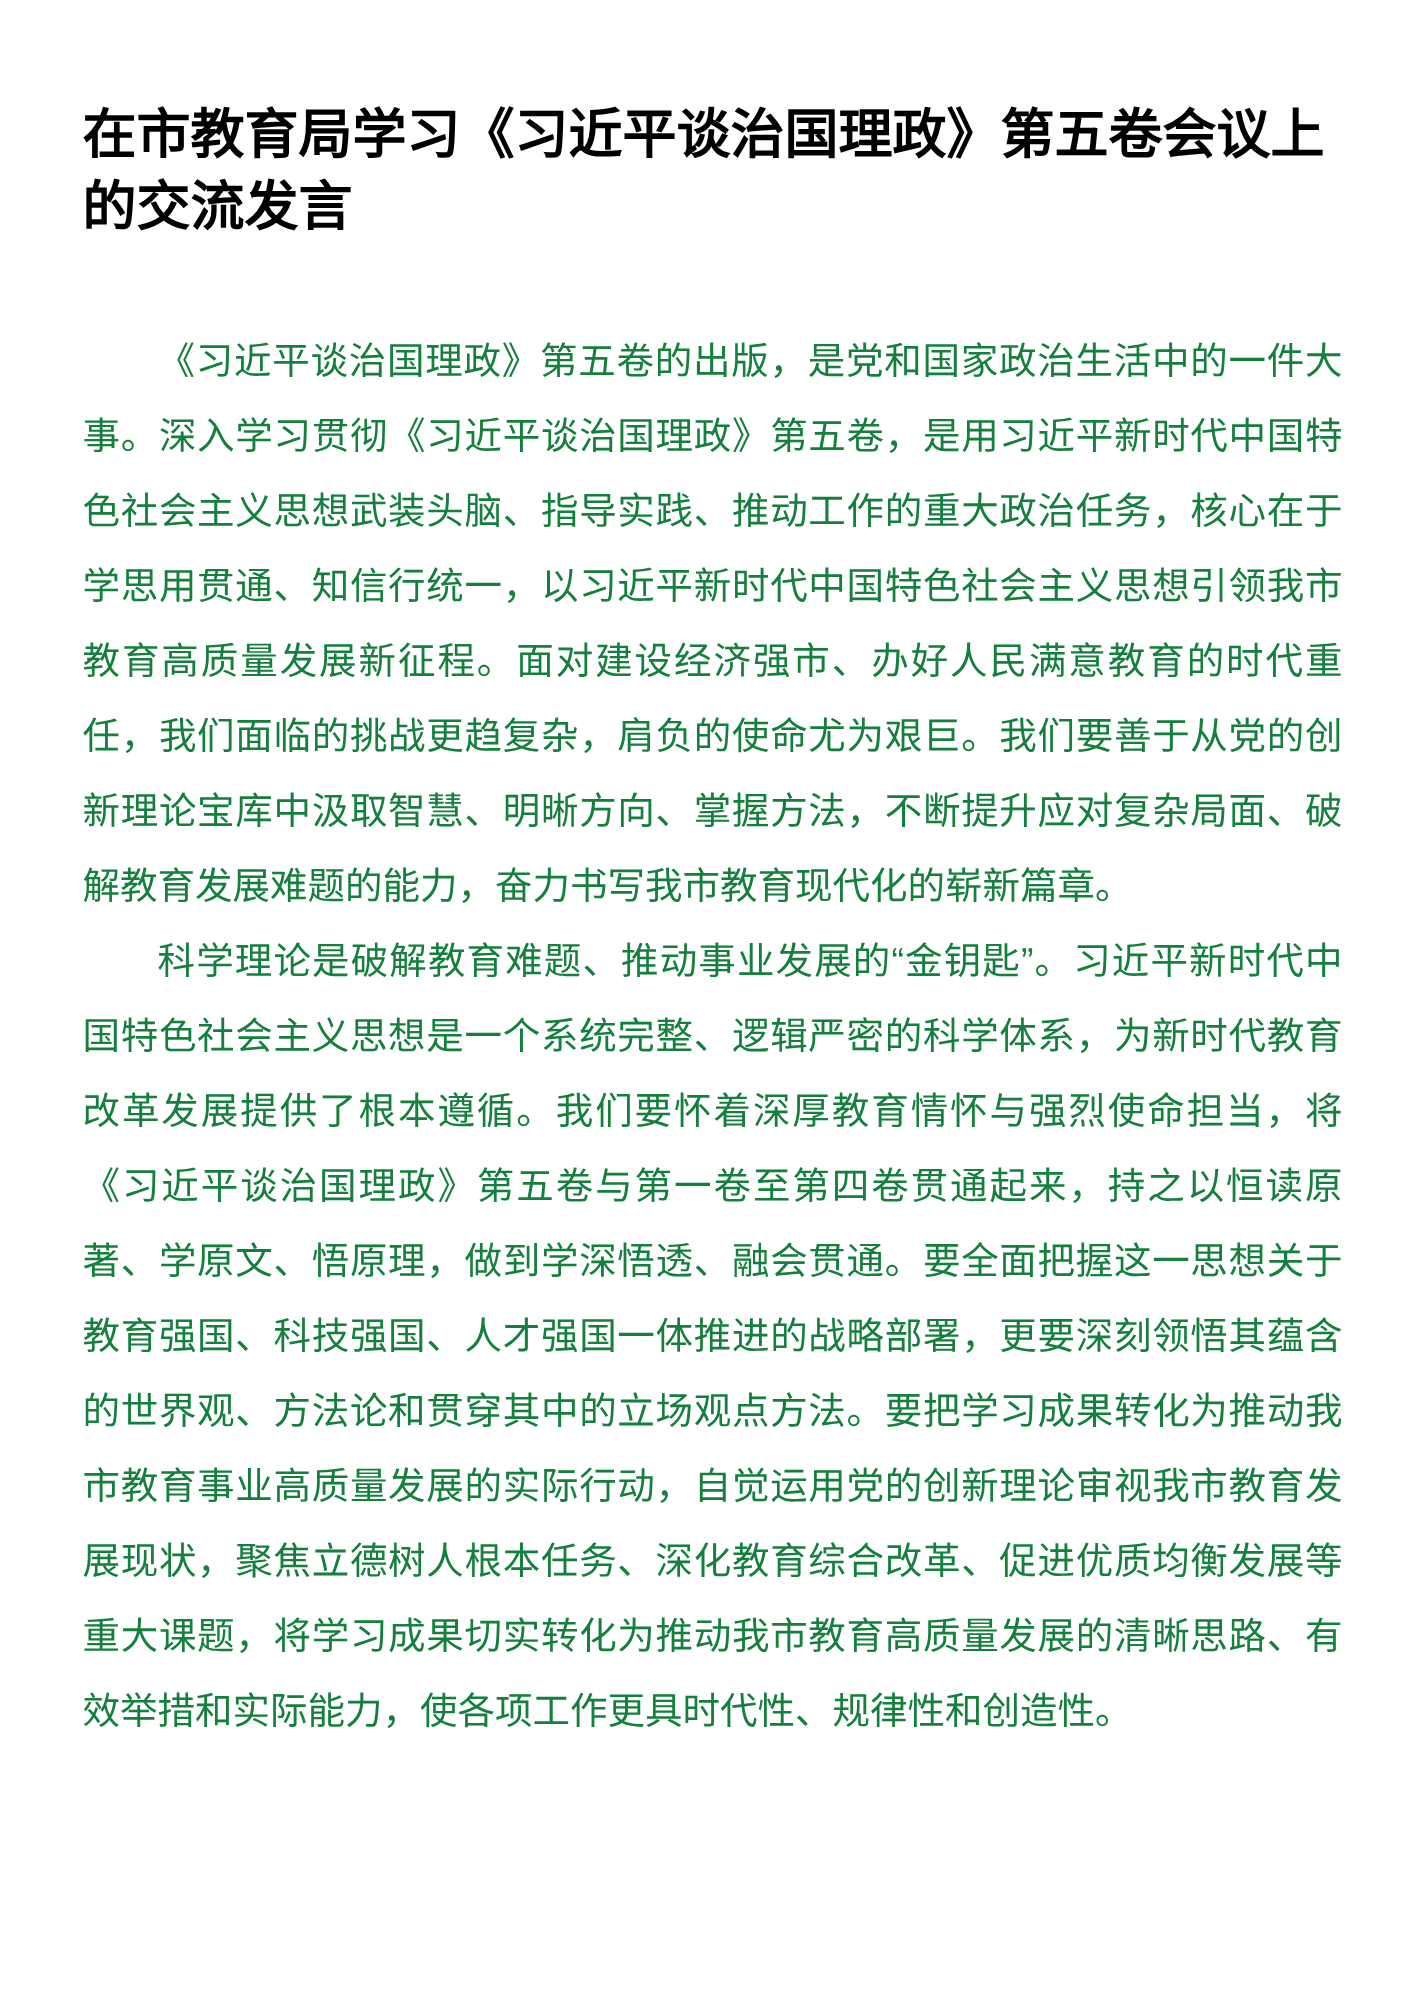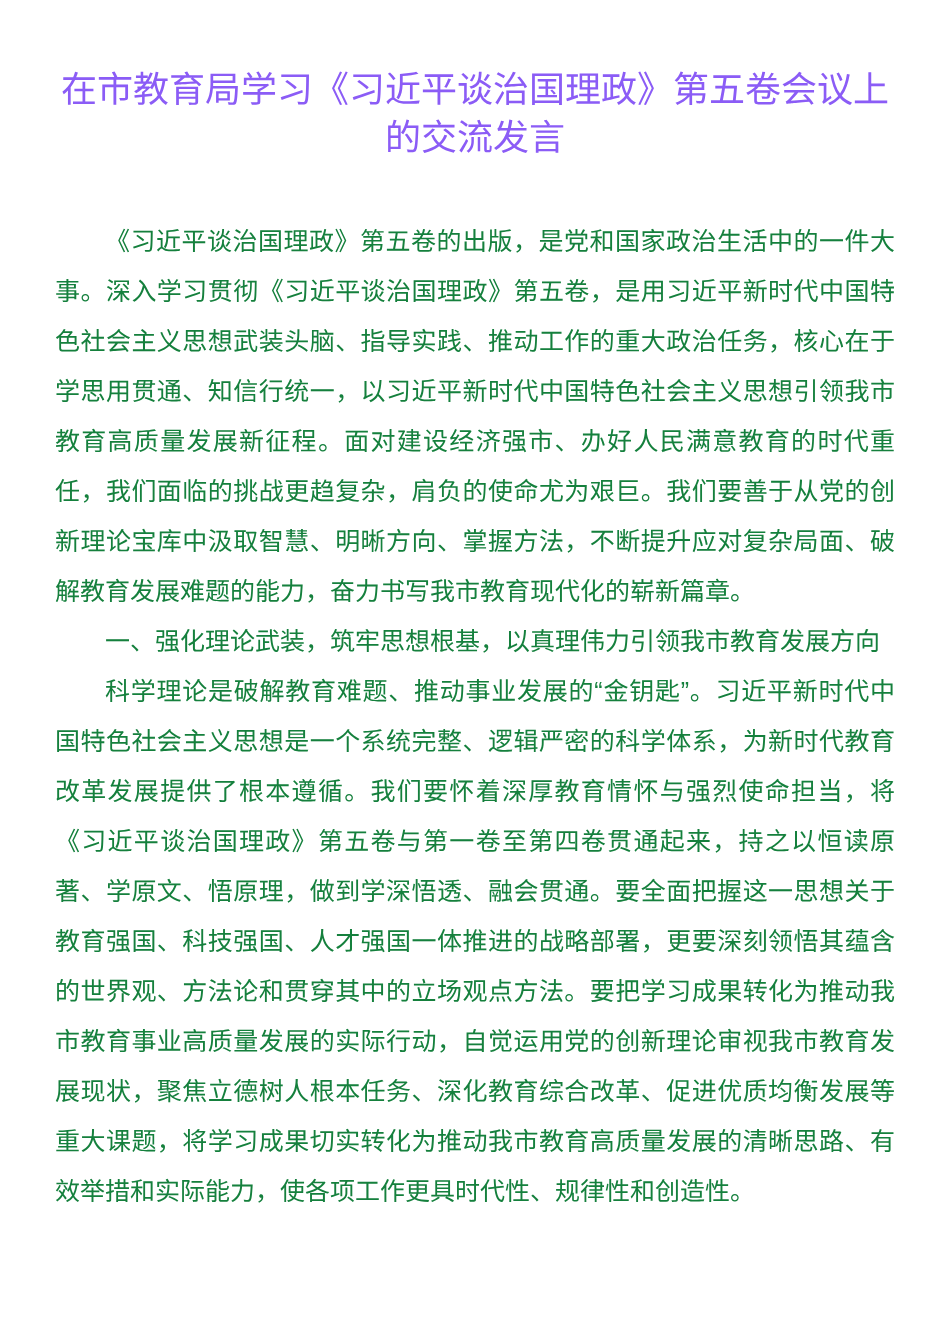--- a/index.html
+++ b/index.html
@@ -12,24 +12,23 @@
       width: 950px;
       height: 1344px;
       margin: 0 auto;
       background: #ffffff;
       color: #000000;
       padding: 66px 55px 0 55px;
       overflow: hidden;
     }
     .doc-title {
       font-size: 36px;
-      font-weight: 400;
+      font-weight: 700;
       line-height: 48px;
-      text-align: center;
-      color: #8b5cf6;
+      color: #000000;
       margin-bottom: 54px;
       letter-spacing: 0;
     }
     .doc-body p,
     .doc-body h2 {
       font-size: 25px;
       font-weight: 400;
       line-height: 50px;
       text-align: justify;
       text-indent: 2em;
@@ -42,17 +41,16 @@
   </style>
 </head>
 <body>
 
 <div class="page">
   <h1 class="doc-title">在市教育局学习《习近平谈治国理政》第五卷会议上的交流发言</h1>
 
   <div class="doc-body">
     <p>《习近平谈治国理政》第五卷的出版，是党和国家政治生活中的一件大事。深入学习贯彻《习近平谈治国理政》第五卷，是用习近平新时代中国特色社会主义思想武装头脑、指导实践、推动工作的重大政治任务，核心在于学思用贯通、知信行统一，以习近平新时代中国特色社会主义思想引领我市教育高质量发展新征程。面对建设经济强市、办好人民满意教育的时代重任，我们面临的挑战更趋复杂，肩负的使命尤为艰巨。我们要善于从党的创新理论宝库中汲取智慧、明晰方向、掌握方法，不断提升应对复杂局面、破解教育发展难题的能力，奋力书写我市教育现代化的崭新篇章。</p>
 
-    <h2>一、强化理论武装，筑牢思想根基，以真理伟力引领我市教育发展方向</h2>
 
     <p>科学理论是破解教育难题、推动事业发展的“金钥匙”。习近平新时代中国特色社会主义思想是一个系统完整、逻辑严密的科学体系，为新时代教育改革发展提供了根本遵循。我们要怀着深厚教育情怀与强烈使命担当，将《习近平谈治国理政》第五卷与第一卷至第四卷贯通起来，持之以恒读原著、学原文、悟原理，做到学深悟透、融会贯通。要全面把握这一思想关于教育强国、科技强国、人才强国一体推进的战略部署，更要深刻领悟其蕴含的世界观、方法论和贯穿其中的立场观点方法。要把学习成果转化为推动我市教育事业高质量发展的实际行动，自觉运用党的创新理论审视我市教育发展现状，聚焦立德树人根本任务、深化教育综合改革、促进优质均衡发展等重大课题，将学习成果切实转化为推动我市教育高质量发展的清晰思路、有效举措和实际能力，使各项工作更具时代性、规律性和创造性。</p>
   </div>
 </div>
 
 </body></html>

